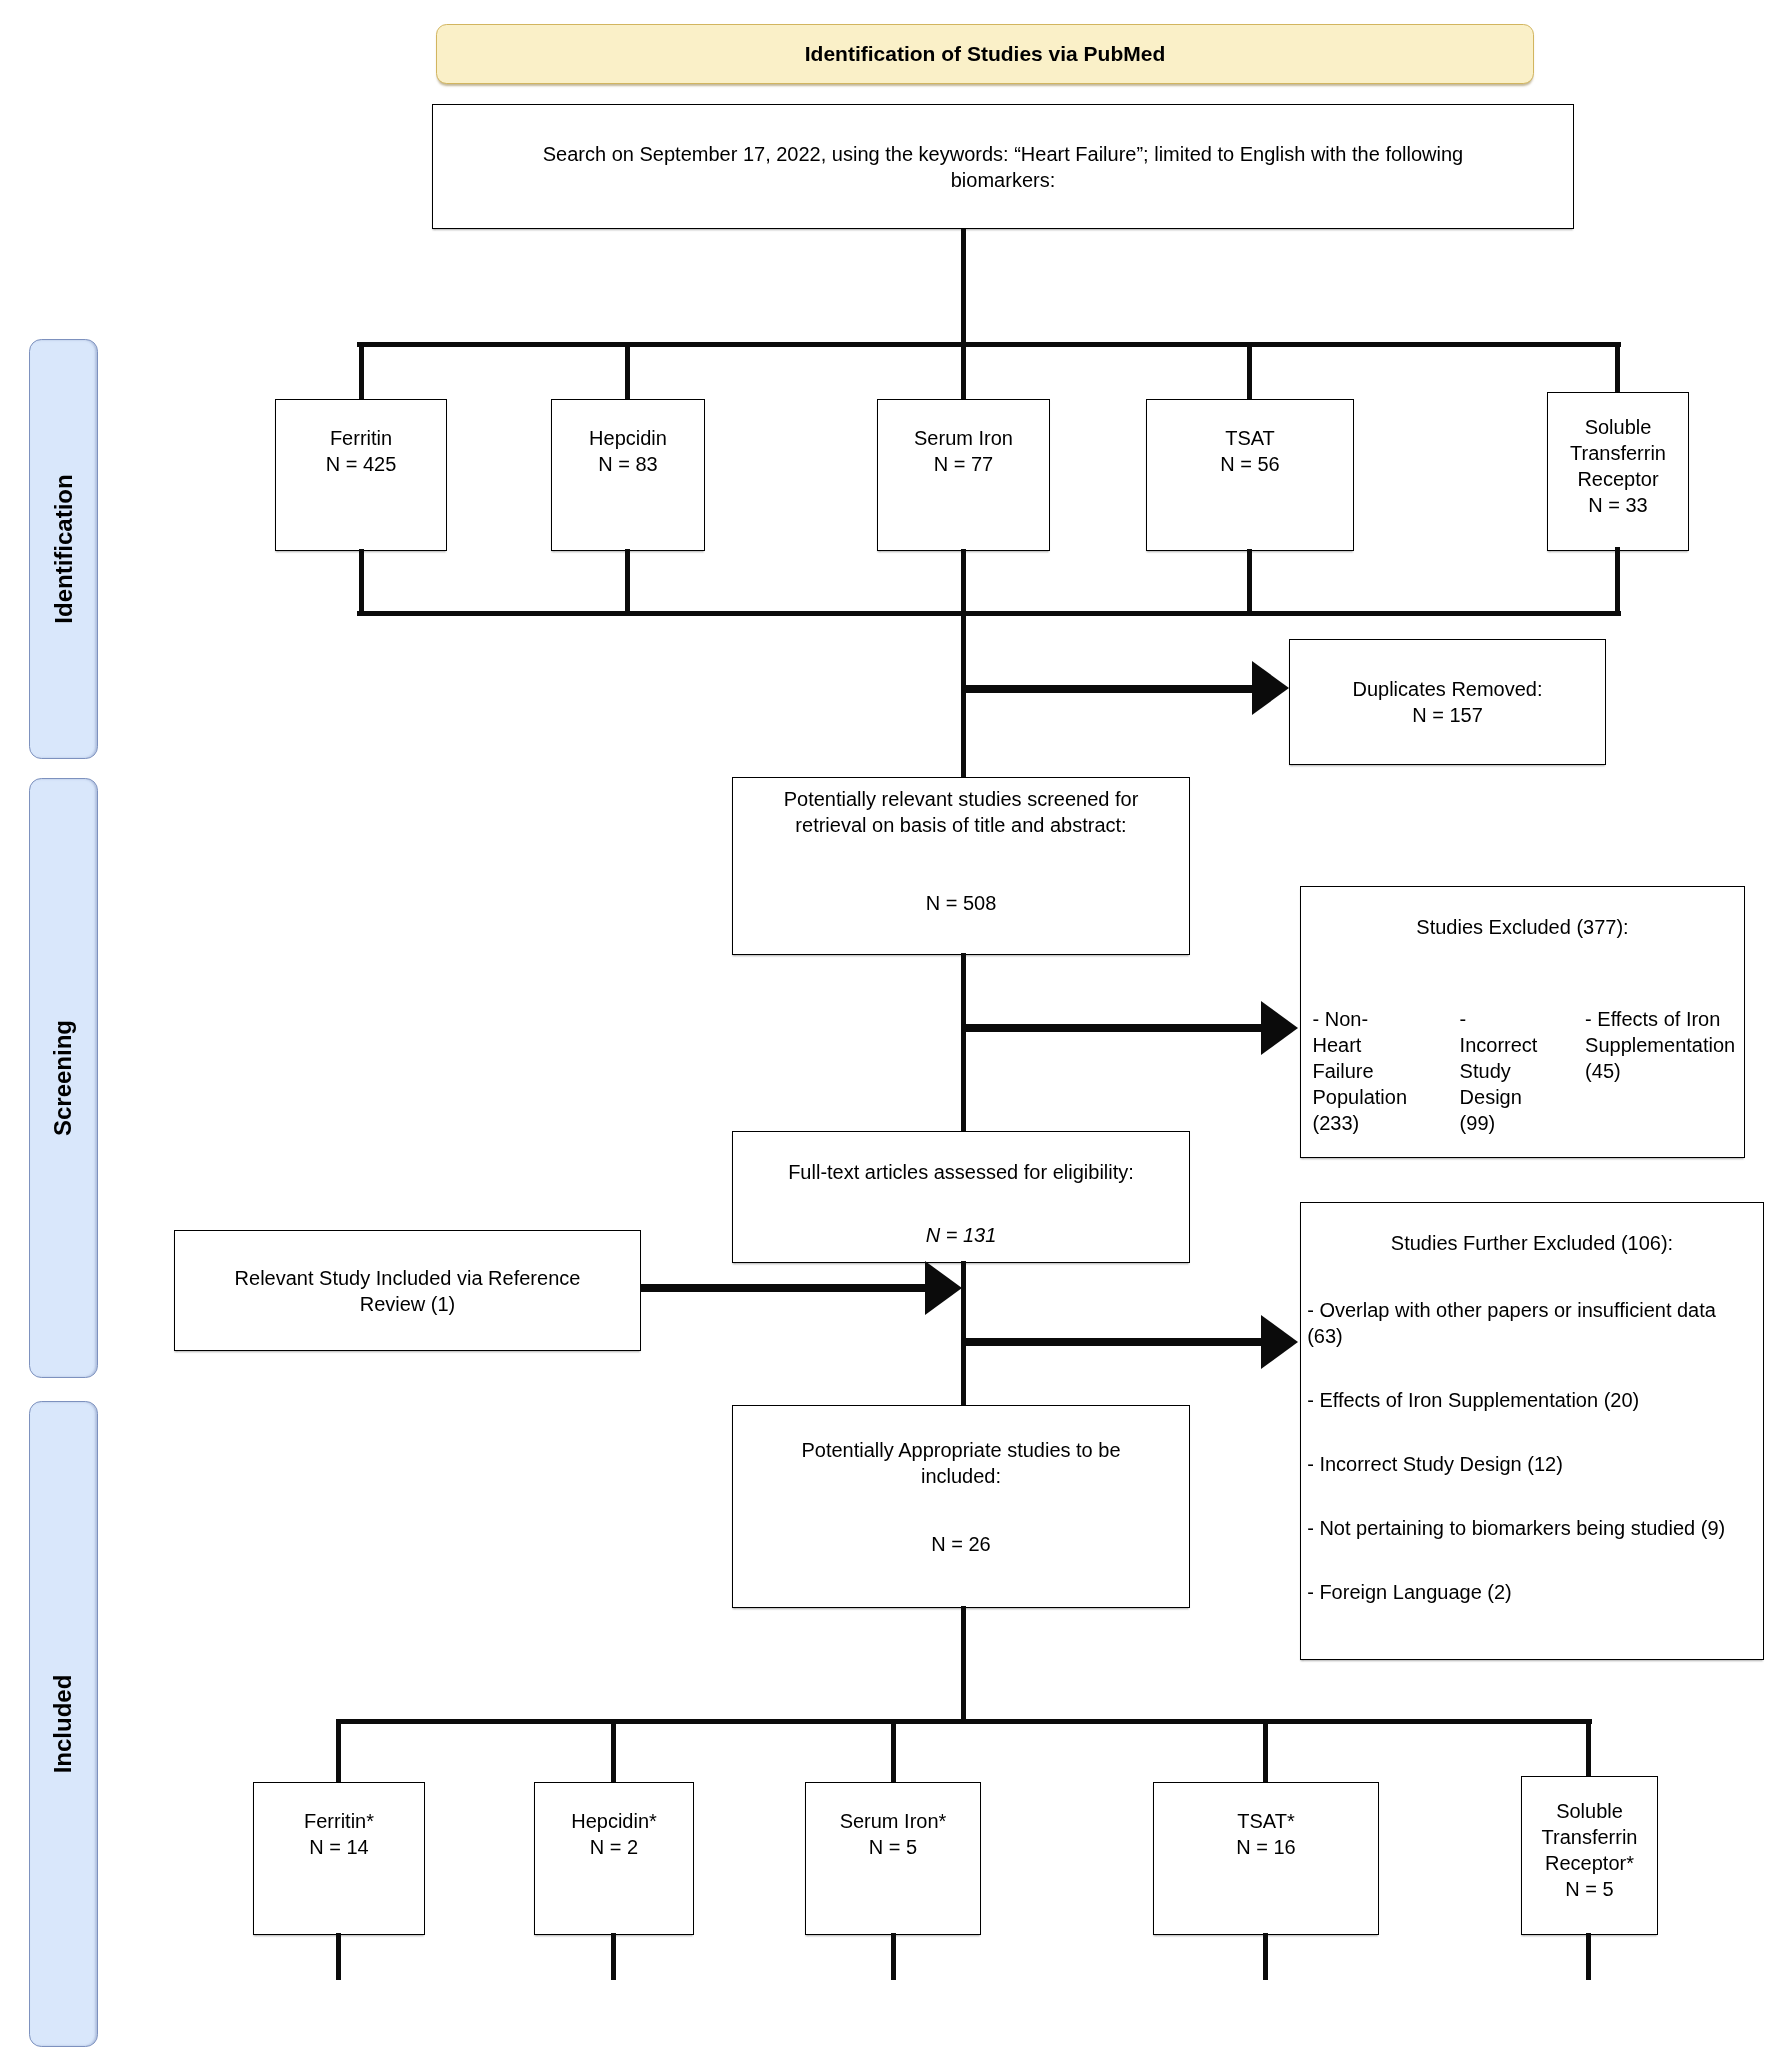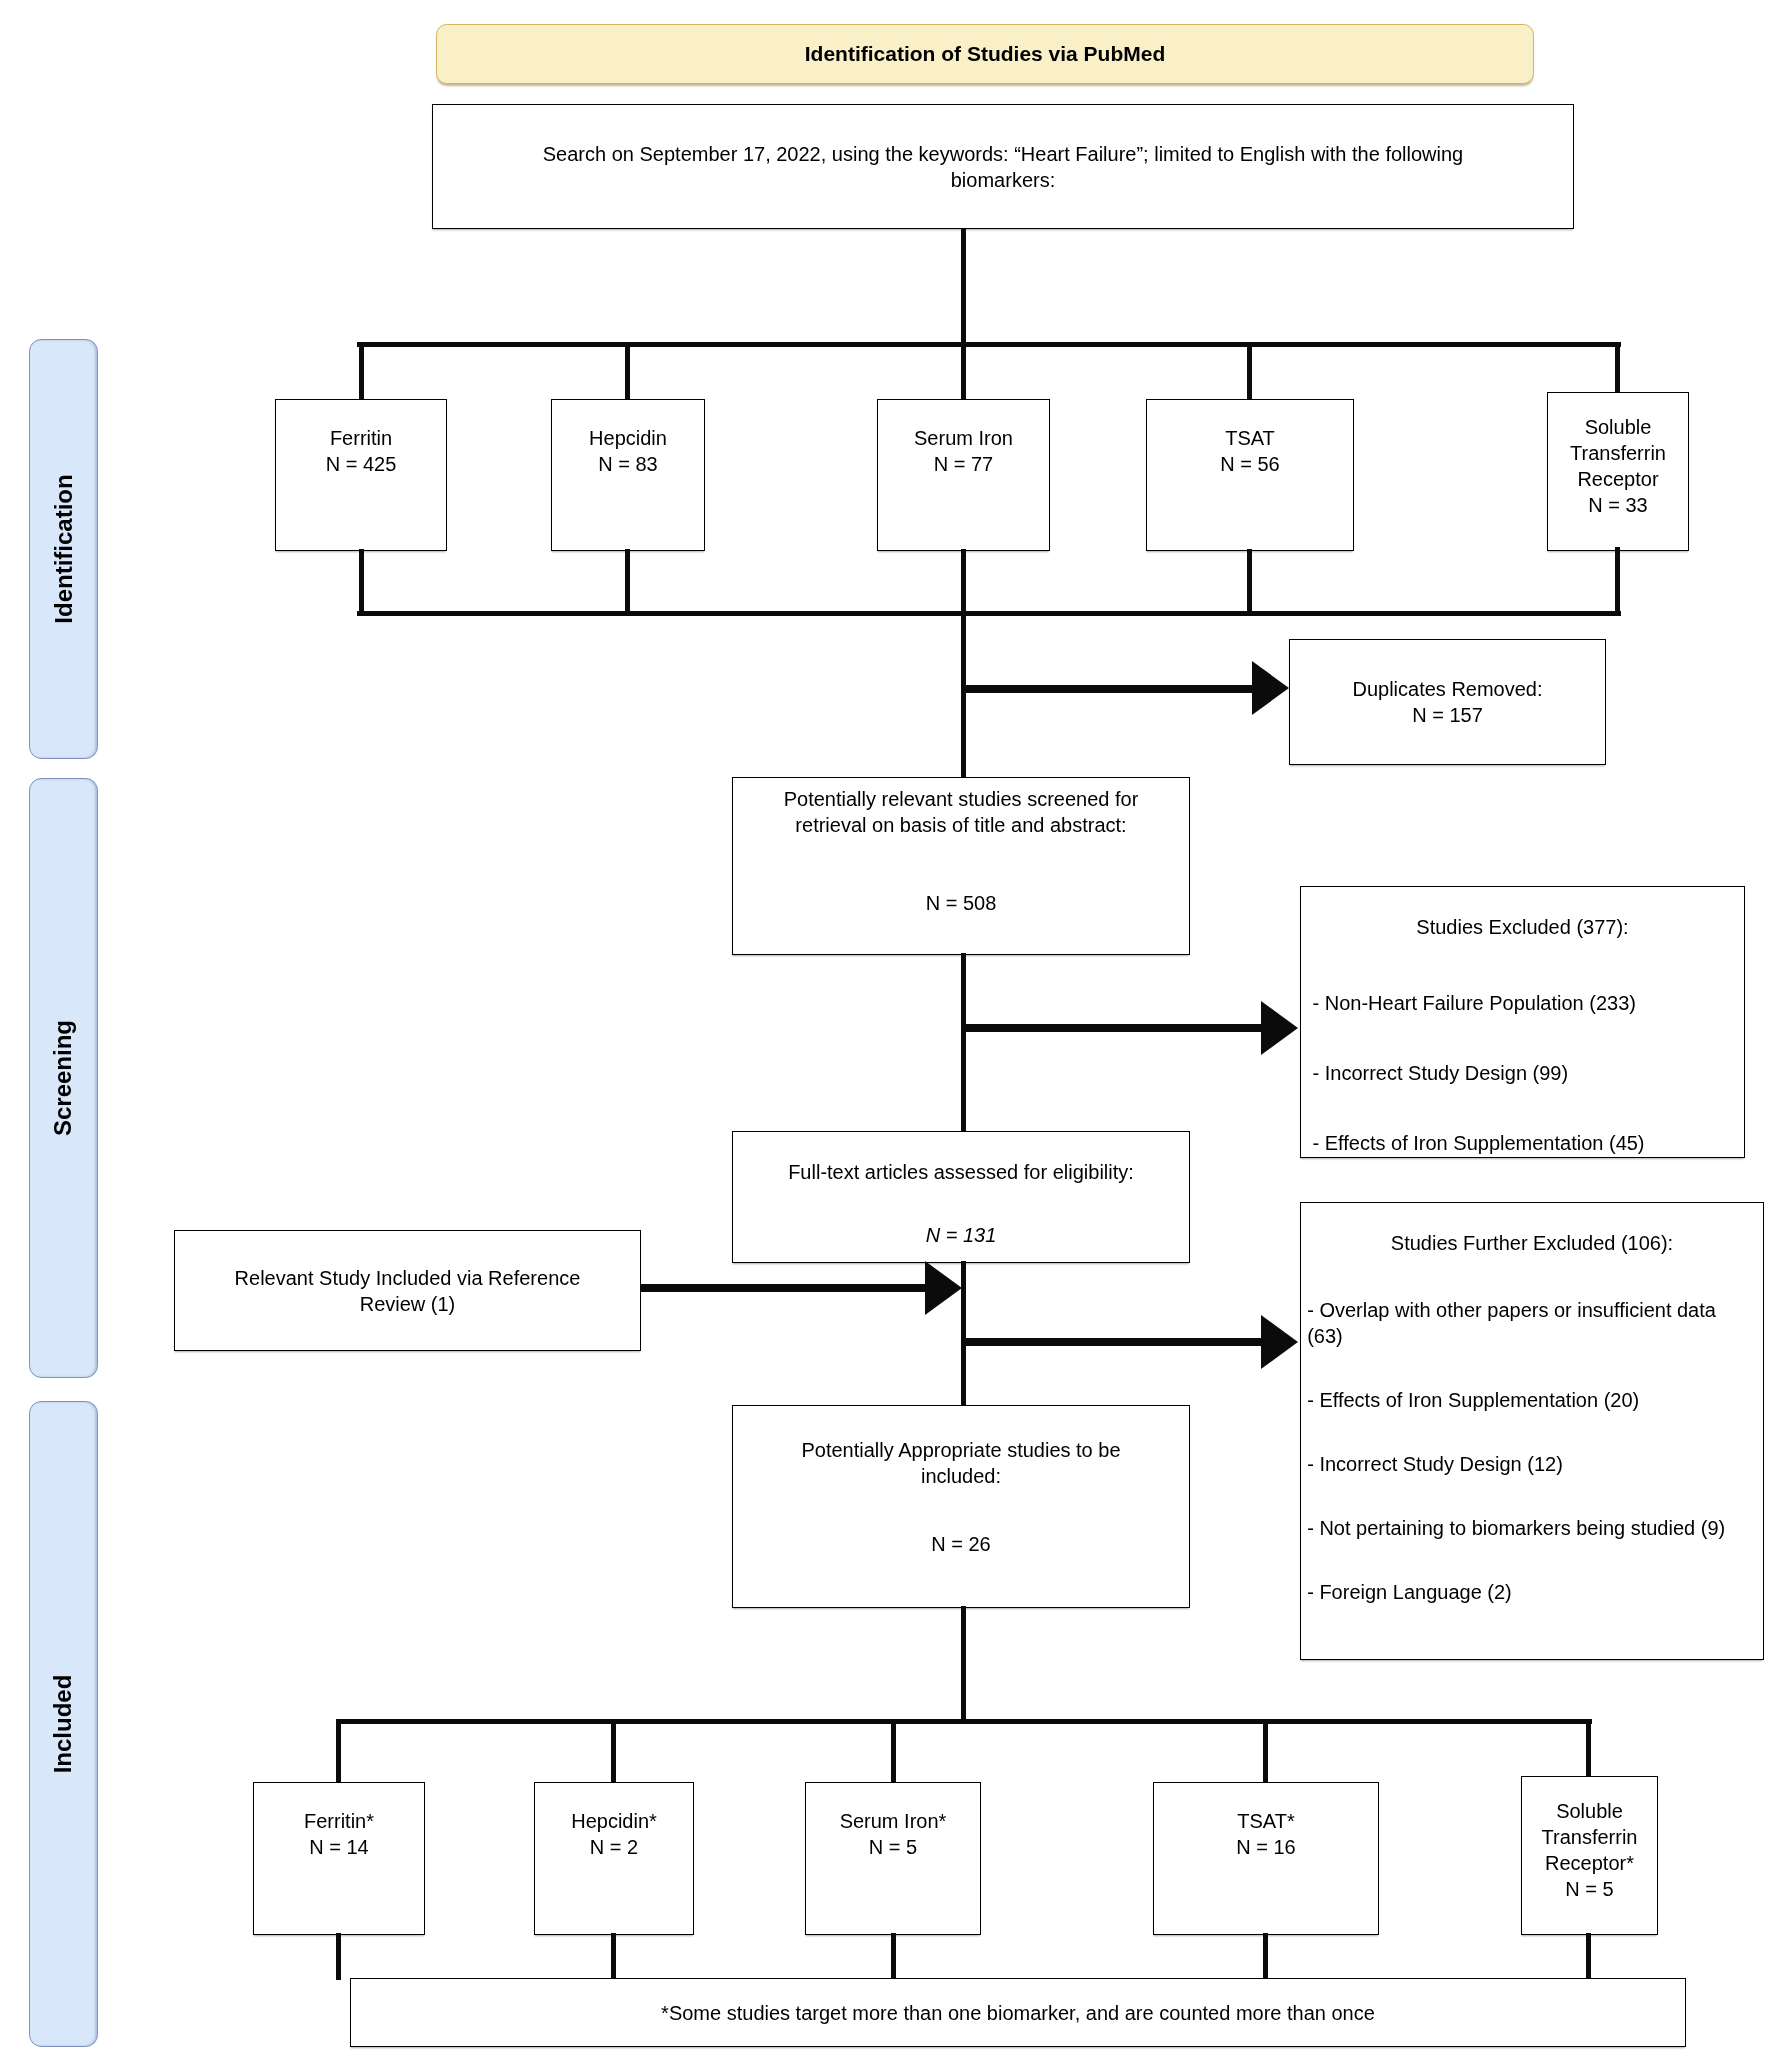--- a/index.html
+++ b/index.html
@@ -21,21 +21,21 @@
   .screen-box .n{margin-top:52px;}
   .ft-box{padding-top:27px;}
   .ft-box .tx{width:441px;}
   .ft-box .n{margin-top:37px;font-style:italic;}
   .ap-box{padding-top:31px;}
   .ap-box .tx{width:401px;}
   .ap-box .n{margin-top:42px;}
   .ref-box .tx{width:414px;}
   .excl{align-items:stretch;text-align:left;gap:6px;}
   .excl .ti{text-align:center;margin-top:27px;}
-  .excl1 .items{display:flex;flex-direction:column;gap:44px;margin-top:44px;padding:0 8.8px 0 11.5px;}
+  .excl1 .items{display:flex;gap:44px;margin-top:60px;padding:0 8.8px 0 11.5px;}
   .excl2 .items{display:flex;flex-direction:column;gap:38px;margin-top:35px;padding:0 34px 0 6.2px;}
   
   .banner{position:absolute;left:436px;top:24px;width:1098px;height:60px;box-sizing:border-box;
           background:#FAF0C8;border:1.8px solid #D2B55F;border-radius:10.6px;
           box-shadow:0 3.1px 2.2px -1.3px rgba(120,95,30,.45);
           display:flex;align-items:center;justify-content:center;
           font-size:21px;font-weight:bold;}
   .search{position:absolute;left:432px;top:104px;width:1142px;height:125px;}
   .search .tx{width:1001px;}
   .band{position:absolute;left:29px;width:69px;box-sizing:border-box;background:#D9E7FB;
@@ -187,18 +187,15 @@
     <div class="nm">Soluble Transferrin Receptor*</div>
     <div>N = 5</div>
   </div>
 
   <div class="ln" style="left:336px;top:1933px;width:5.3px;height:47px"></div>
   <div class="ln" style="left:611px;top:1933px;width:5.3px;height:47px"></div>
   <div class="ln" style="left:891px;top:1933px;width:5.3px;height:47px"></div>
   <div class="ln" style="left:1263px;top:1933px;width:5.3px;height:47px"></div>
   <div class="ln" style="left:1586px;top:1933px;width:5.3px;height:47px"></div>
 
-  <div class="box ctr footer-box" style="left:350px;top:1978px;width:1336px;height:69px">
-    <div>*Some studies target more than one biomarker, and are counted more than once</div>
-  </div>
 
 </div>
 
 
 </body></html>

